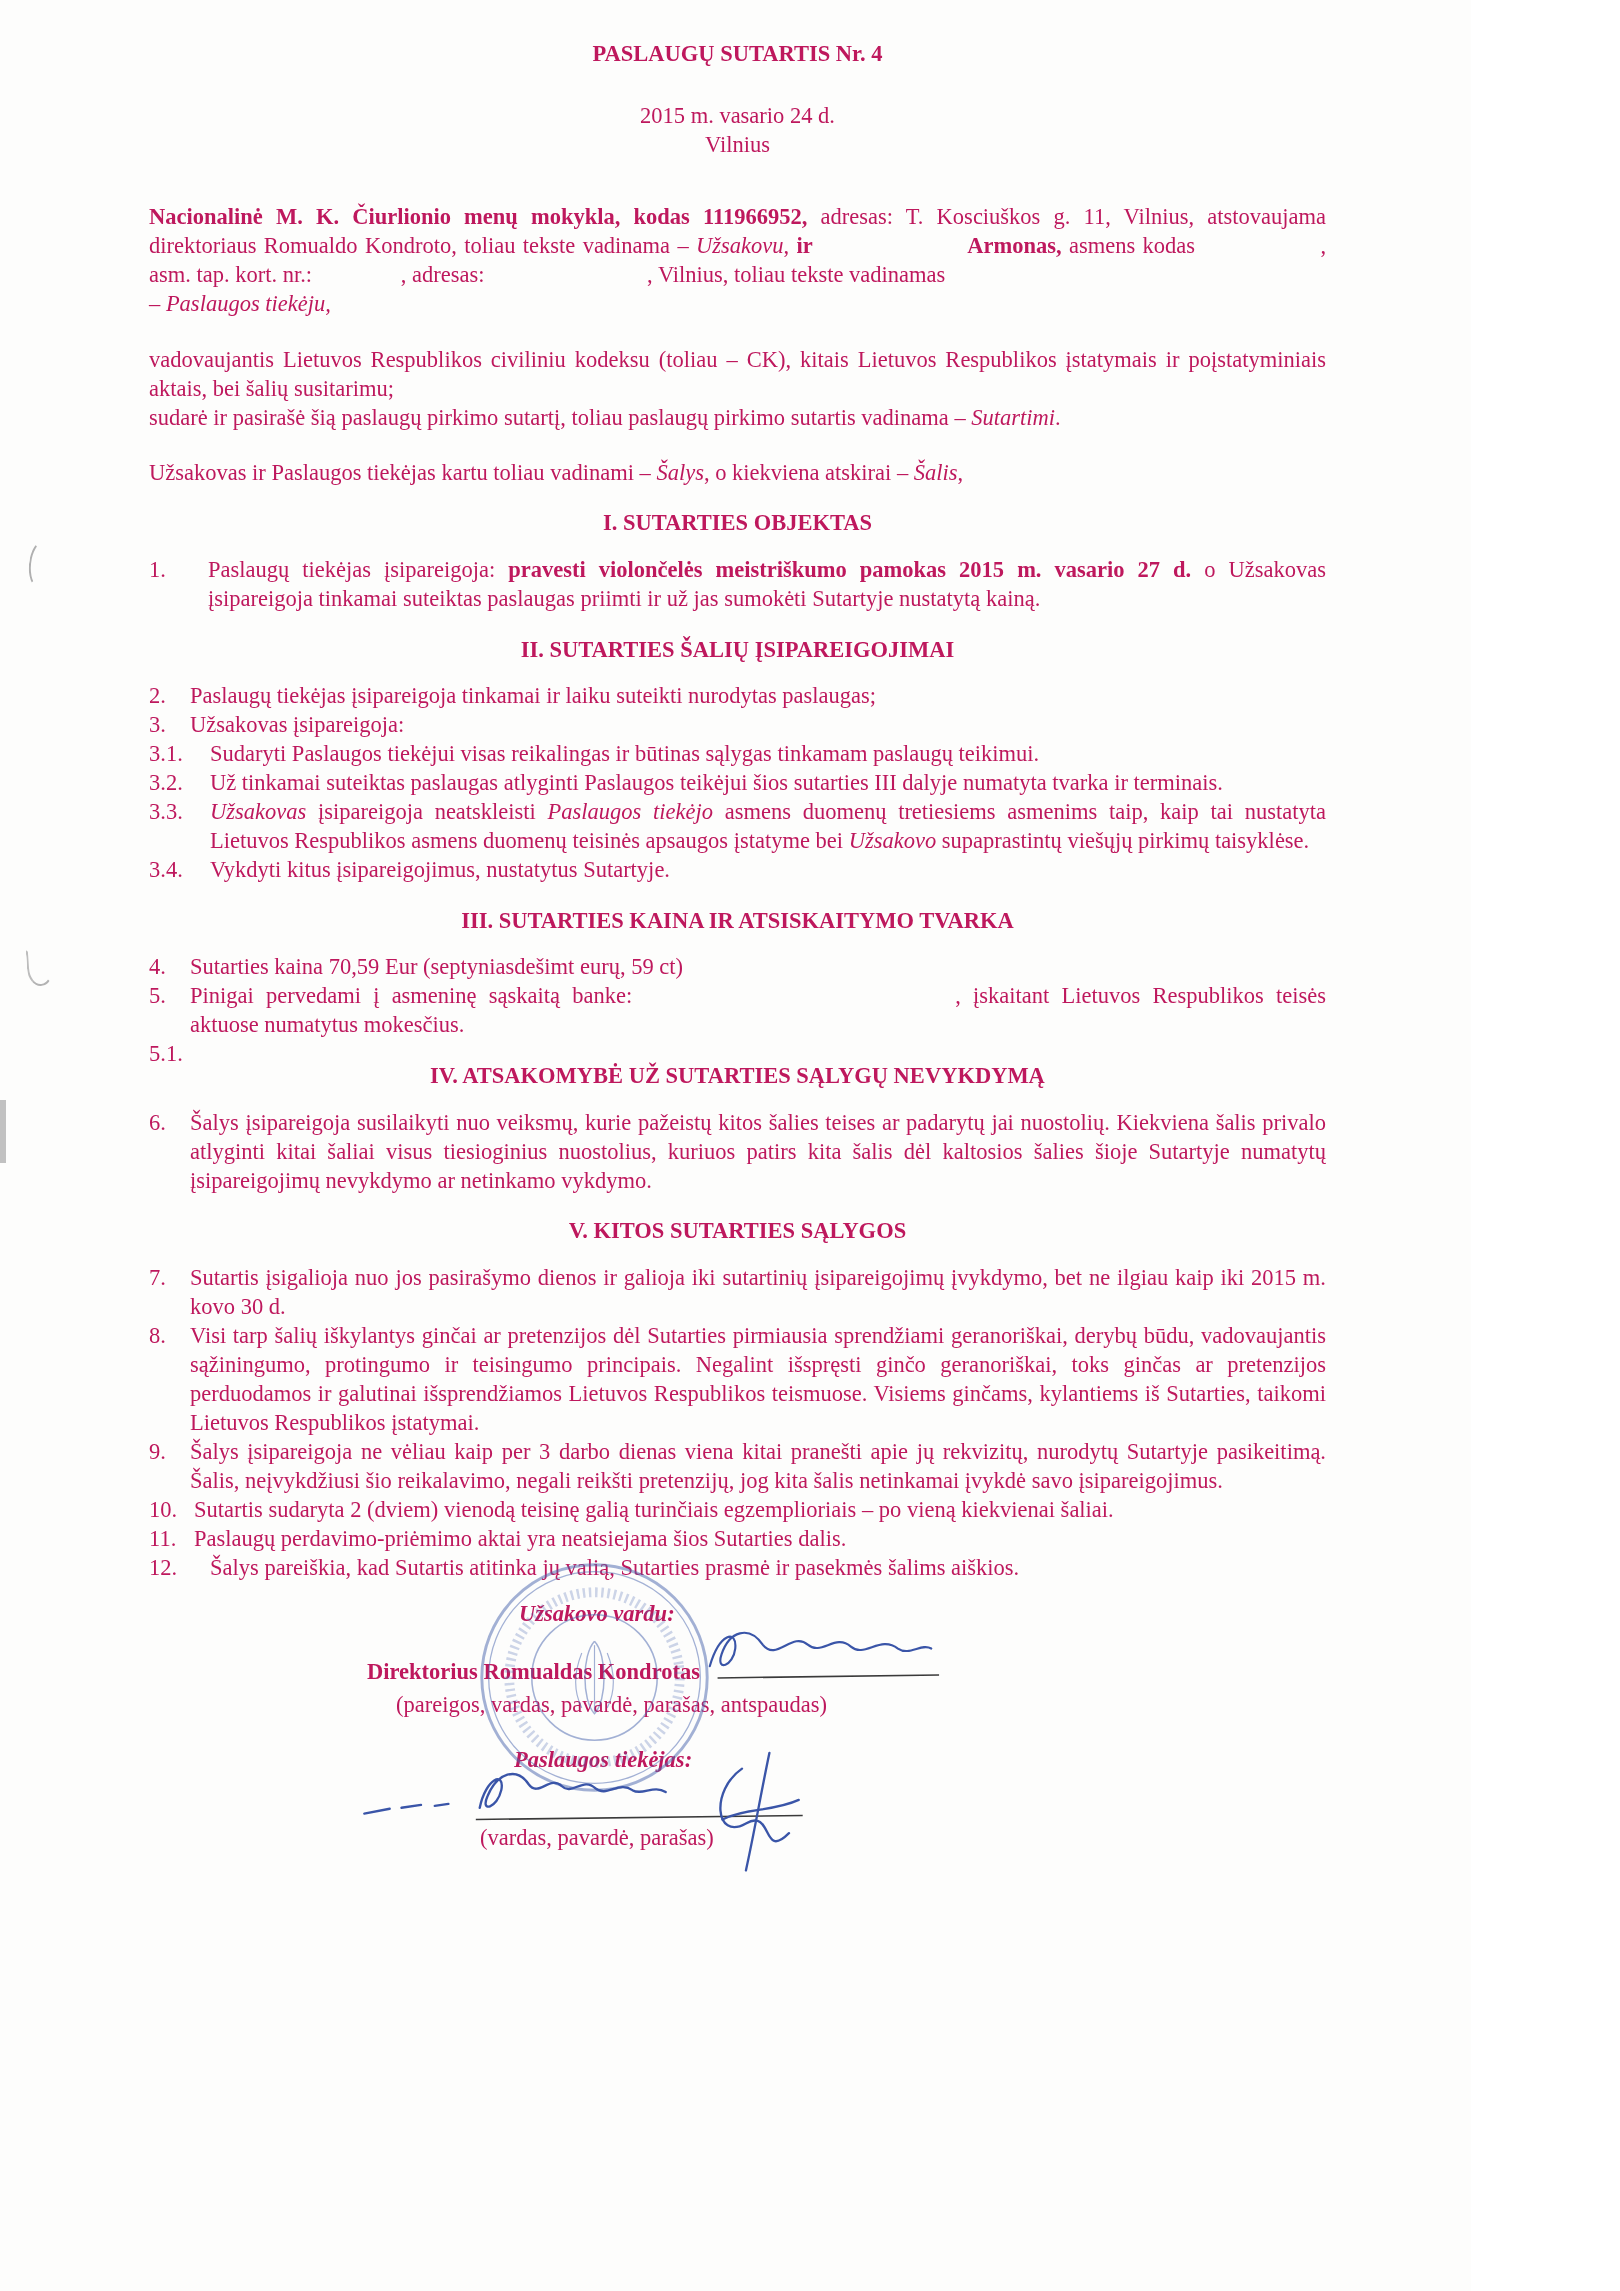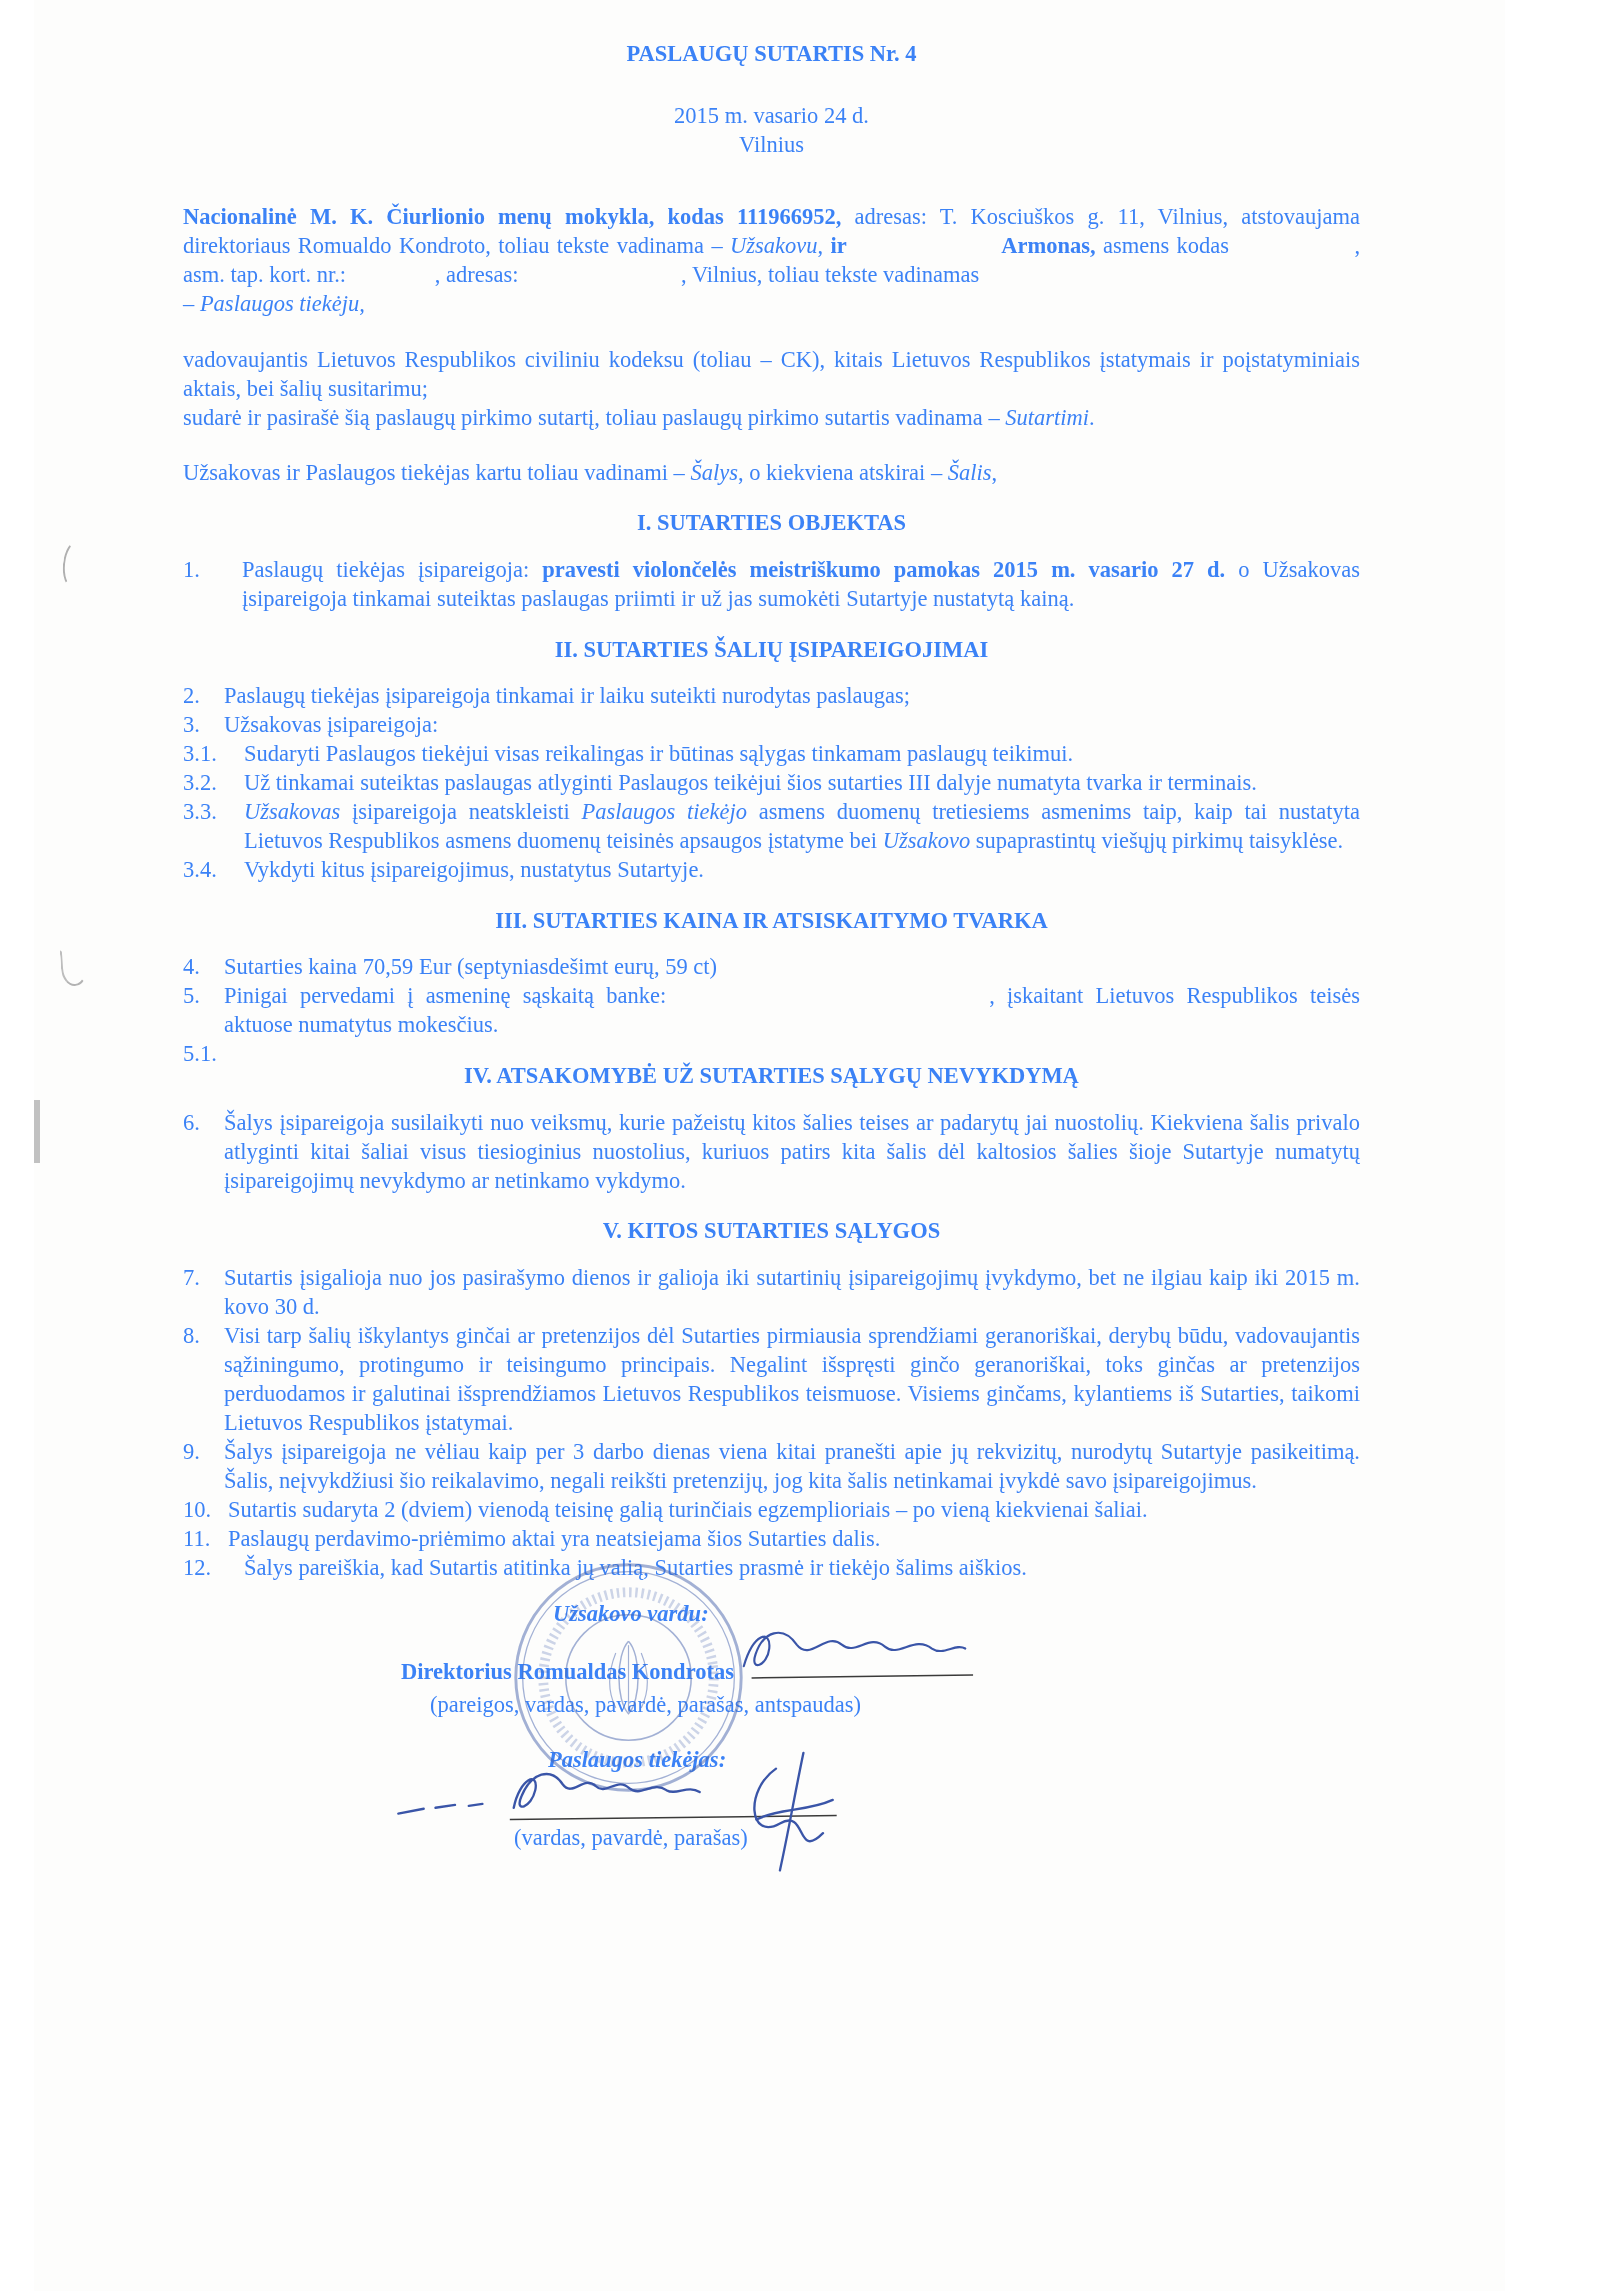--- a/index.html
+++ b/index.html
@@ -2,23 +2,22 @@
 <html><head>
 <meta charset="utf-8">
 <style>
   html,body { margin:0; padding:0; background:#ffffff; }
   .page {
     position:relative;
     width:1471px; height:2292px;
     background:#fdfdfc;
     font-family:"Liberation Serif", serif;
     font-size:22.5px; line-height:29px;
-    color:#3b82f6;
+    color:#be185d;
     overflow:hidden;
-    margin-left:34px;
   }
   .content { padding:39px 145px 0 149px; }
   .title { text-align:center; font-weight:700; }
   .dateline { text-align:center; margin-top:33px; }
   .cityline { text-align:center; }
   p { margin:0; }
   .just { text-align:justify; }
   .intro1 { margin-top:43px; }
   .intro2 { margin-top:25.5px; }
   .intro3 { margin-top:27.4px; }
@@ -141,21 +140,21 @@
     <div class="item i-ten">
       <span class="num">10.</span>
       <span><span>Sutartis sudaryta 2 (dviem) vienodą teisinę galią turinčiais egzemplioriais – po vieną kiekvienai šaliai.</span></span>
     </div>
     <div class="item i-ten">
       <span class="num">11.</span>
       <span><span>Paslaugų perdavimo-priėmimo aktai yra neatsiejama šios Sutarties dalis.</span></span>
     </div>
     <div class="item i-sub">
       <span class="num">12.</span>
-      <span><span>Šalys pareiškia, kad Sutartis atitinka jų valią, Sutarties prasmė ir tiekėjo šalims  aiškios.</span></span>
+      <span><span>Šalys pareiškia, kad Sutartis atitinka jų valią, Sutarties prasmė ir pasekmės šalims  aiškios.</span></span>
     </div>
 
     <div class="sig-area">
 
       <svg class="stamp" width="245" height="245" viewBox="0 0 250 250">
         <g fill="none" opacity="0.5" stroke="#4a66ae">
           <circle cx="125" cy="125" r="115" stroke-width="3"></circle>
           <circle cx="125" cy="125" r="108" stroke-width="1.3"></circle>
           <circle cx="125" cy="125" r="64" stroke-width="1.6"></circle>
           <circle cx="125" cy="125" r="87" stroke-width="10" stroke-dasharray="2.5 3.8" opacity="0.55" transform="rotate(-8 125 125)"></circle>

